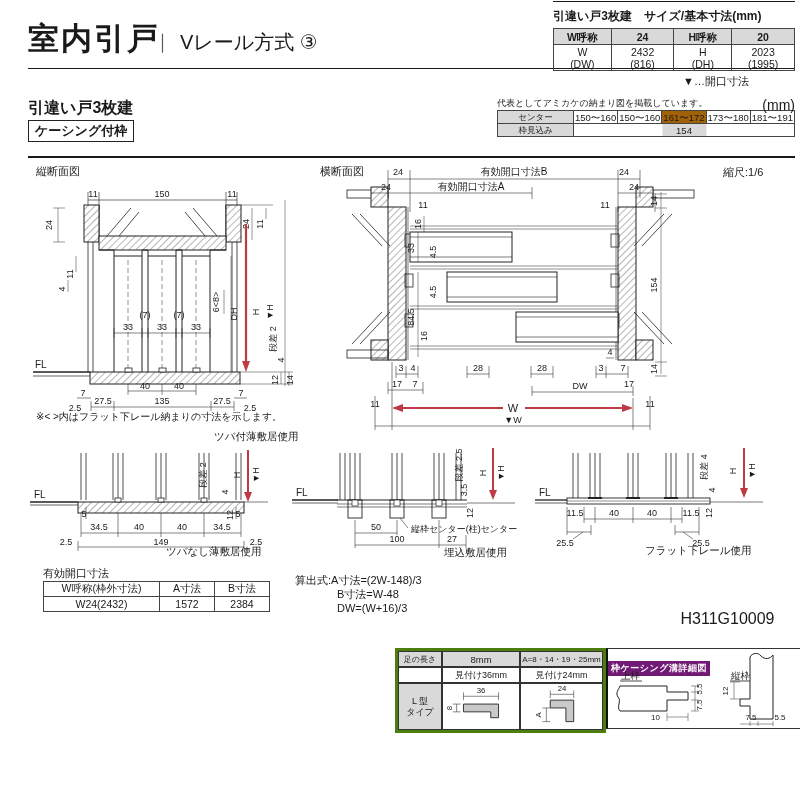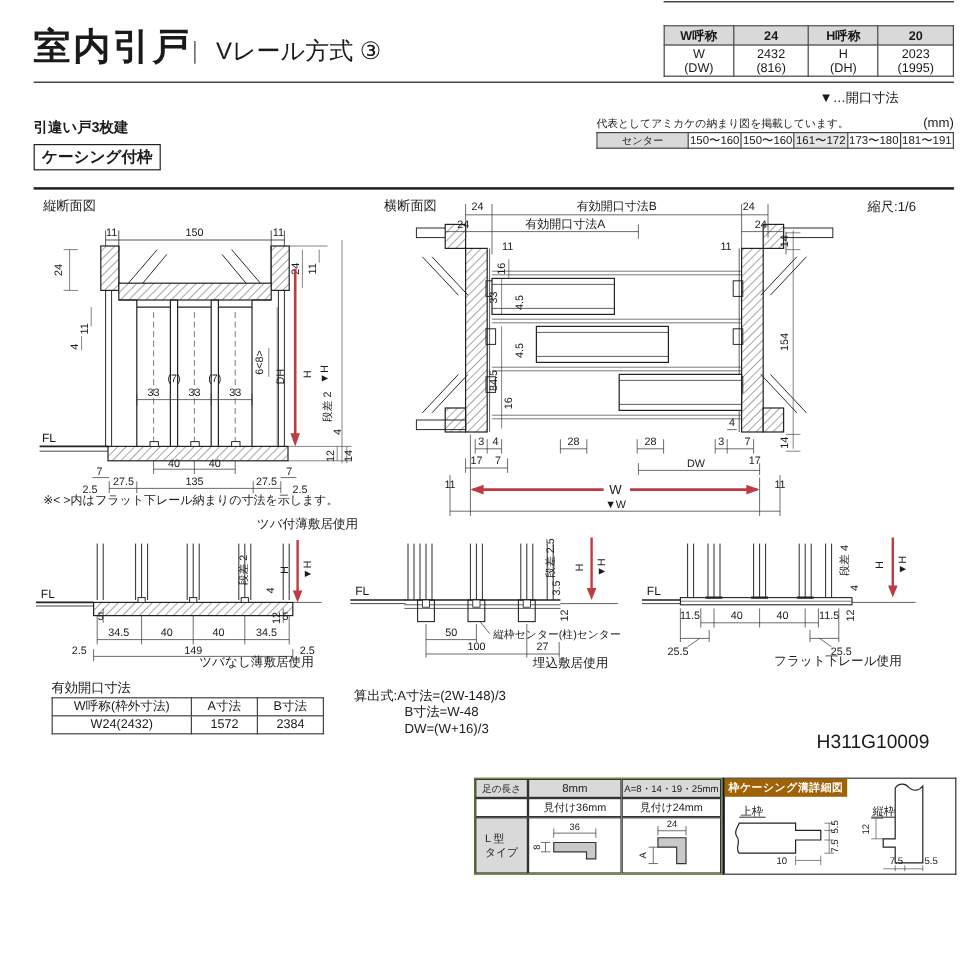--- a/index.html
+++ b/index.html
@@ -7,49 +7,50 @@
   body{width:800px;height:800px;font-family:"Liberation Sans","DejaVu Sans",sans-serif;color:#1a1a1a}
   .page{position:relative;width:800px;height:800px;background:#fff;overflow:hidden}
   .abs{position:absolute}
   .hline{position:absolute;height:0;border-top:1.5px solid #1a1a1a}
   svg text{font-family:"Liberation Sans","DejaVu Sans",sans-serif;fill:#1a1a1a;font-size:9px}
   svg text.sm{font-size:8px}
   svg text.fl{font-size:10px}
   table{border-collapse:collapse}
   td,th{border:1px solid #444;text-align:center;vertical-align:middle}
   .pre{white-space:pre-line}
-  .size-tbl{width:242px;font-size:10.5px;margin-top:13px}
+  .size-tbl{width:242px;font-size:10.5px;margin-top:3px}
   .size-tbl .hd{background:#d9d9d9;font-weight:bold;height:16px}
   .size-tbl td{height:26px;line-height:12px}
   .wall-tbl{width:298px;font-size:9.5px;table-layout:fixed}
   .wall-tbl td{height:13px;line-height:11px;overflow:hidden}
   .wall-tbl .lab{background:#d9d9d9;font-size:8.5px}
-  .wall-tbl .shade{background:#e5e5e5}
+  .wall-tbl .shade{background:#a16207}
   .wall-tbl .span154{background:linear-gradient(90deg,#fff 0%,#fff 40%,#d9d9d9 40%,#d9d9d9 60%,#fff 60%)}
   .open-tbl{width:226px;font-size:10.5px;table-layout:fixed}
   .open-tbl td{height:15px}
   .leg{position:absolute;display:flex}
-  .leg-left{display:grid;grid-template-columns:44px 78px 83px;grid-template-rows:16px 16px 47px;border:1px solid #4d7c0f}
+  .leg-left{display:grid;grid-template-columns:44px 78px 83px;grid-template-rows:16px 16px 47px;border:3px solid #4d7c0f}
   .leg-left>div{border:0.5px solid #333;display:flex;align-items:center;justify-content:center;overflow:hidden;background:#fff}
   .leg-left .gray{background:#d9d9d9}
   .leg-right{position:relative;width:195px;height:81px;border:1px solid #333;border-left:2px solid #111;background:#fff}
-  .blackbox{position:absolute;left:0;top:0;width:102px;height:15px;background:#a16207;color:#fff;font-size:9px;font-weight:bold;display:flex;align-items:center;justify-content:center;letter-spacing:0.5px}
+  .blackbox{position:absolute;left:0;top:12px;width:102px;height:15px;background:#701a75;color:#fff;font-size:9px;font-weight:bold;display:flex;align-items:center;justify-content:center;letter-spacing:0.5px}
 </style>
 </head>
 <body>
 
 <div class="page">
 
   <div class="abs" style="left:28px;top:18px;font-size:31px;font-weight:bold;letter-spacing:2px">室内引戸</div>
   <div class="abs" style="left:153px;top:29px;font-size:19px;color:#555">｜</div>
   <div class="abs" style="left:180px;top:29px;font-size:20px">Vレール方式 ③</div>
   <div class="hline" style="left:28px;top:68px;width:767px"></div>
   <div class="hline" style="left:553px;top:1px;width:242px"></div>
 
   <div class="abs" style="left:553px;top:8px;width:242px">
+    <div style="font-size:12px;font-weight:bold">引違い戸3枚建　サイズ/基本寸法(mm)</div>
     <table class="size-tbl">
       <tbody>
           <tr>
         <td class="hd" style="width:58px">W呼称</td>
         <td class="hd" style="width:63px">24</td>
         <td class="hd" style="width:58px">H呼称</td>
         <td class="hd" style="width:63px">20</td>
       </tr>
       <tr>
         <td class="pre">W
@@ -59,35 +60,39 @@
         <td class="pre">H
 (DH)</td>
         <td class="pre">2023
 (1995)</td>
       </tr>
     </tbody>
       </table>
   </div>
   <div class="abs" style="left:683px;top:74px;font-size:11px">▼…開口寸法</div>
 
-  <div class="abs" style="left:28px;top:98px;font-size:12px;font-weight:bold">引違い戸3枚建</div>
+  <div class="abs" style="left:28px;top:98px;font-size:16px;font-weight:bold">引違い戸3枚建</div>
   <div class="abs" style="left:28px;top:120px;border:1.2px solid #222;padding:1px 6px;font-size:13px;font-weight:bold">ケーシング付枠</div>
 
   <div class="abs" style="left:497px;top:97px;width:298px">
     <div style="font-size:9px">代表としてアミカケの納まり図を掲載しています。</div>
-    <div class="abs" style="right:0;top:0;font-size:11px">(mm)</div>
+    <div class="abs" style="right:0;top:0;font-size:14px">(mm)</div>
     <table class="wall-tbl">
       <tbody>
           <tr>
         <td class="lab" style="width:76px">センター</td>
         <td>150〜160</td>
         <td>150〜160</td>
         <td class="shade">161〜172</td>
         <td>173〜180</td>
         <td>181〜191</td>
+      </tr>
+      <tr>
+        <td class="lab">枠見込み</td>
+        <td colspan="5" class="span154">154</td>
       </tr>
     </tbody>
       </table>
   </div>
   <div class="hline" style="left:28px;top:156px;width:767px;border-top-width:2px"></div>
 
   <div class="abs" style="left:36px;top:164px;font-size:11px">縦断面図</div>
   <div class="abs" style="left:320px;top:164px;font-size:11px">横断面図</div>
   <div class="abs" style="left:723px;top:165px;font-size:11px">縮尺:1/6</div>
 
@@ -573,21 +578,21 @@
   <div class="abs" style="left:660px;top:610px;width:135px;text-align:center;font-size:16px">H311G10009</div>
 
   <div class="leg" style="left:395px;top:648px">
     <div class="leg-left">
       <div class="gray" style="font-size:8px">足の長さ</div>
       <div class="gray" style="font-size:9.5px">8mm</div>
       <div class="gray" style="font-size:8px">A=8・14・19・25mm</div>
       <div></div>
       <div style="font-size:9px">見付け36mm</div>
       <div style="font-size:9px">見付け24mm</div>
-      <div class="gray pre" style="font-size:9px;text-align:left;line-height:11px">L 型
+      <div class="gray pre" style="font-size:9px;text-align:center;line-height:11px">L 型
 タイプ</div>
       <div>
         <svg width="78" height="45" viewBox="0 0 78 45">
           <g stroke="#333" stroke-width="0.6">
             <line x1="21" y1="8" x2="21" y2="16"></line>
               <line x1="57" y1="8" x2="57" y2="16"></line>
               <line x1="21" y1="12" x2="57" y2="12"></line>
             <line x1="10" y1="20" x2="18" y2="20"></line>
               <line x1="10" y1="28" x2="18" y2="28"></line>
               <line x1="14" y1="20" x2="14" y2="28"></line>

